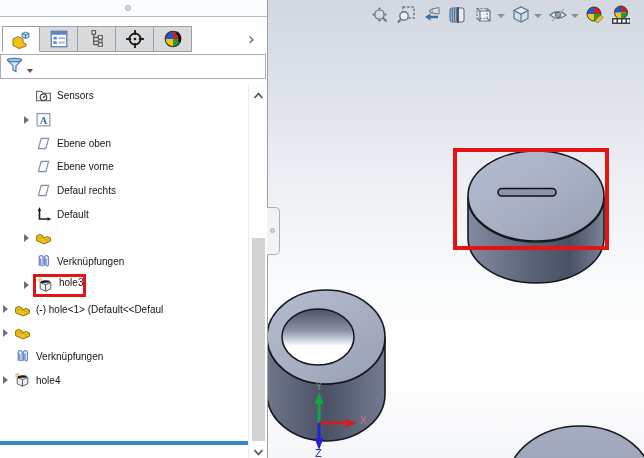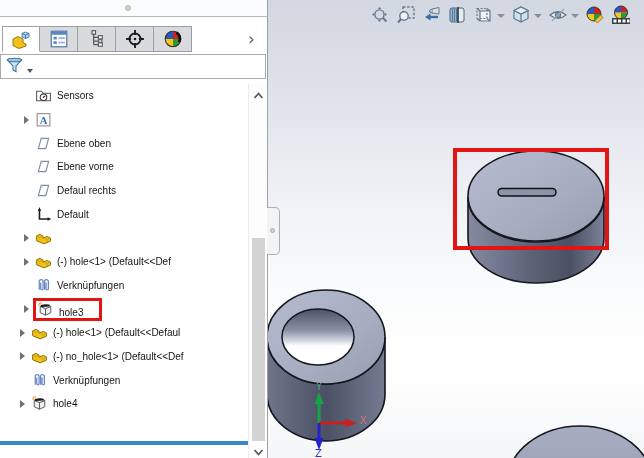--- a/index.html
+++ b/index.html
@@ -44,28 +44,28 @@
   #filter-box{position:absolute;left:0px;top:54px;width:266px;height:25px;box-sizing:border-box;
        border:1px solid #a7acb2;background:#fff;display:flex;align-items:center;}
   #filter-box .funnel{margin-left:4px;}
   #filter-box .fcaret{width:0;height:0;border-left:3.5px solid transparent;border-right:3.5px solid transparent;
        border-top:4px solid #555;margin-left:3px;margin-top:8px;}
 
   
   #tree{position:absolute;left:0;top:84px;width:248px;height:357px;overflow:hidden;}
   .trow{height:23.7px;display:flex;align-items:center;white-space:nowrap;}
   .trow.d1{padding-left:24px;}
-  .trow.d0{padding-left:20px;}
+  .trow.d0{padding-left:3px;}
   .exp{width:0;height:0;border-top:4px solid transparent;border-bottom:4px solid transparent;
        border-left:5px solid #6e737a;margin-right:6px;flex:0 0 auto;}
   .exp.hidden{visibility:hidden;}
   .nico{width:17px;height:17px;flex:0 0 auto;margin-right:5px;}
   .nico svg{display:block;}
   .tlabel{font-size:10px;color:#141414;}
-  .hlwrap{display:inline-flex;align-items:flex-end;border:3px solid #e21414;padding:0 16px 0 1px;margin-left:-2px;}
+  .hlwrap{display:inline-flex;align-items:flex-start;border:3px solid #e21414;padding:0 0 0 1px;margin-left:-2px;}
   .hlwrap .nico{margin-right:5px;}
 
   #rollback-bar{position:absolute;left:0;top:441px;width:248px;height:4px;background:#3a87c8;}
 
   
   #tree-scrollbar{position:absolute;left:248px;top:84px;width:18px;height:374px;background:#fdfdfd;
        border-left:1px solid #ececec;box-sizing:border-box;}
   #scroll-thumb{position:absolute;left:3px;top:154px;width:13px;height:203px;background:#d3d3d3;}
   .chev{position:absolute;left:3px;width:13px;height:12px;}
   #chev-up{top:4px;} #chev-down{top:360px;}
@@ -380,30 +380,20 @@
       <div class="trow d1">
         <span class="exp"></span>
         <span class="nico">
           <svg width="17" height="17" viewBox="0 0 16 16">
             <path d="M1.5 6.5 L4.5 5 L7.5 6.5 L7.5 8.5 L11.5 7 L14.5 8.5 L14.5 11.5 L8.5 14 L1.5 11 Z" fill="#f2c21c" stroke="#8a6d00" stroke-width="0.9"></path>
             <path d="M1.5 6.5 L4.5 8 L7.5 6.5 M4.5 8 L4.5 10.2 M7.5 8.5 L11.5 10 L14.5 8.5 M11.5 10 L11.5 12.4" fill="none" stroke="#c79e08" stroke-width="0.7"></path>
           </svg>
         </span>
       </div>
       <div class="trow d1">
-        <span class="exp"></span>
-        <span class="nico">
-          <svg width="17" height="17" viewBox="0 0 16 16">
-            <path d="M1.5 6.5 L4.5 5 L7.5 6.5 L7.5 8.5 L11.5 7 L14.5 8.5 L14.5 11.5 L8.5 14 L1.5 11 Z" fill="#f2c21c" stroke="#8a6d00" stroke-width="0.9"></path>
-            <path d="M1.5 6.5 L4.5 8 L7.5 6.5 M4.5 8 L4.5 10.2 M7.5 8.5 L11.5 10 L14.5 8.5 M11.5 10 L11.5 12.4" fill="none" stroke="#c79e08" stroke-width="0.7"></path>
-          </svg>
-        </span>
-        <span class="tlabel">(-) hole&lt;1&gt; (Default&lt;&lt;Def</span>
-      </div>
-      <div class="trow d1">
         <span class="exp hidden"></span>
         <span class="nico">
           <svg width="17" height="17" viewBox="0 0 16 16" fill="none" stroke="#6a86c8" stroke-width="1.2">
             <path d="M4 12 V4.2 a1.8 1.8 0 0 1 3.6 0 V11 a1.1 1.1 0 0 1 -2.2 0 V5.2"></path>
             <path d="M9 12 V4.2 a1.8 1.8 0 0 1 3.6 0 V11 a1.1 1.1 0 0 1 -2.2 0 V5.2"></path>
           </svg>
         </span>
         <span class="tlabel">Verknüpfungen</span>
       </div>
       <div class="trow d1">
@@ -431,21 +421,20 @@
         <span class="tlabel">(-) hole&lt;1&gt; (Default&lt;&lt;Defaul</span>
       </div>
       <div class="trow d0">
         <span class="exp"></span>
         <span class="nico">
           <svg width="17" height="17" viewBox="0 0 16 16">
             <path d="M1.5 6.5 L4.5 5 L7.5 6.5 L7.5 8.5 L11.5 7 L14.5 8.5 L14.5 11.5 L8.5 14 L1.5 11 Z" fill="#f2c21c" stroke="#8a6d00" stroke-width="0.9"></path>
             <path d="M1.5 6.5 L4.5 8 L7.5 6.5 M4.5 8 L4.5 10.2 M7.5 8.5 L11.5 10 L14.5 8.5 M11.5 10 L11.5 12.4" fill="none" stroke="#c79e08" stroke-width="0.7"></path>
           </svg>
         </span>
-        <span class="tlabel">(-) no_hole&lt;1&gt; (Default&lt;&lt;Def</span>
       </div>
       <div class="trow d0">
         <span class="exp hidden"></span>
         <span class="nico">
           <svg width="17" height="17" viewBox="0 0 16 16" fill="none" stroke="#6a86c8" stroke-width="1.2">
             <path d="M4 12 V4.2 a1.8 1.8 0 0 1 3.6 0 V11 a1.1 1.1 0 0 1 -2.2 0 V5.2"></path>
             <path d="M9 12 V4.2 a1.8 1.8 0 0 1 3.6 0 V11 a1.1 1.1 0 0 1 -2.2 0 V5.2"></path>
           </svg>
         </span>
         <span class="tlabel">Verknüpfungen</span>

